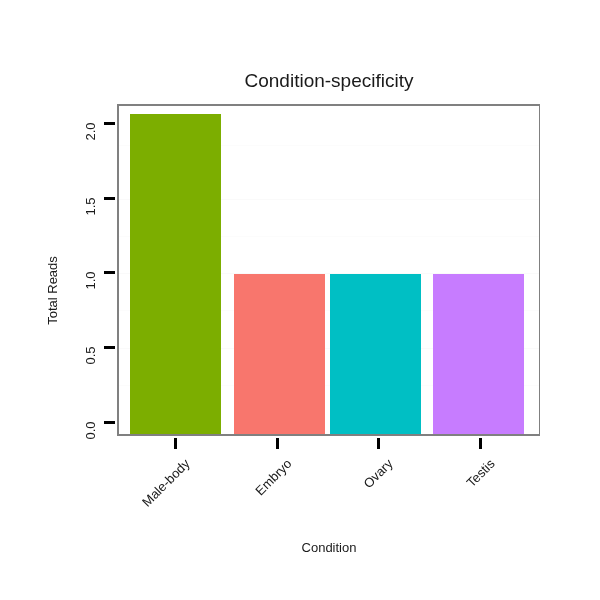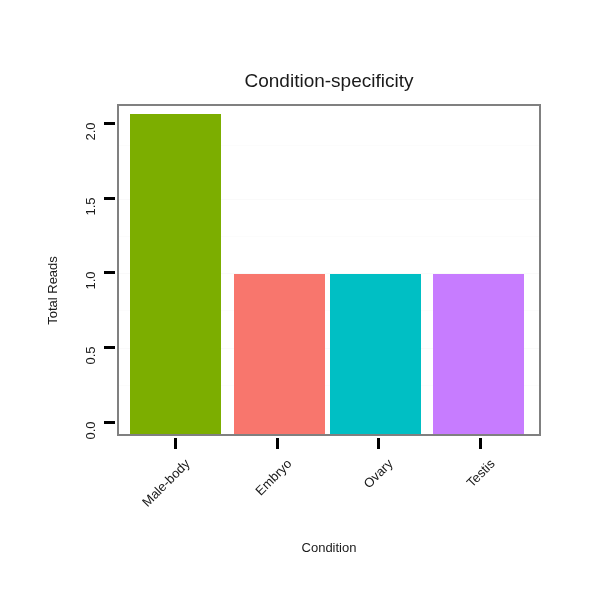--- a/index.html
+++ b/index.html
@@ -8,21 +8,20 @@
     background: #ffffff;
   }
   #screen {
     position: relative;
     width: 540px;
     height: 600px;
     background: #ffffff;
     font-family: "Liberation Sans", sans-serif;
     color: #000000;
     overflow: hidden;
-    padding-left: 40px;
   }
 
   
   #chart-title {
     position: absolute;
     left: 0;
     top: 70px;
     width: 600px;
     text-align: center;
     font-size: 19px;

